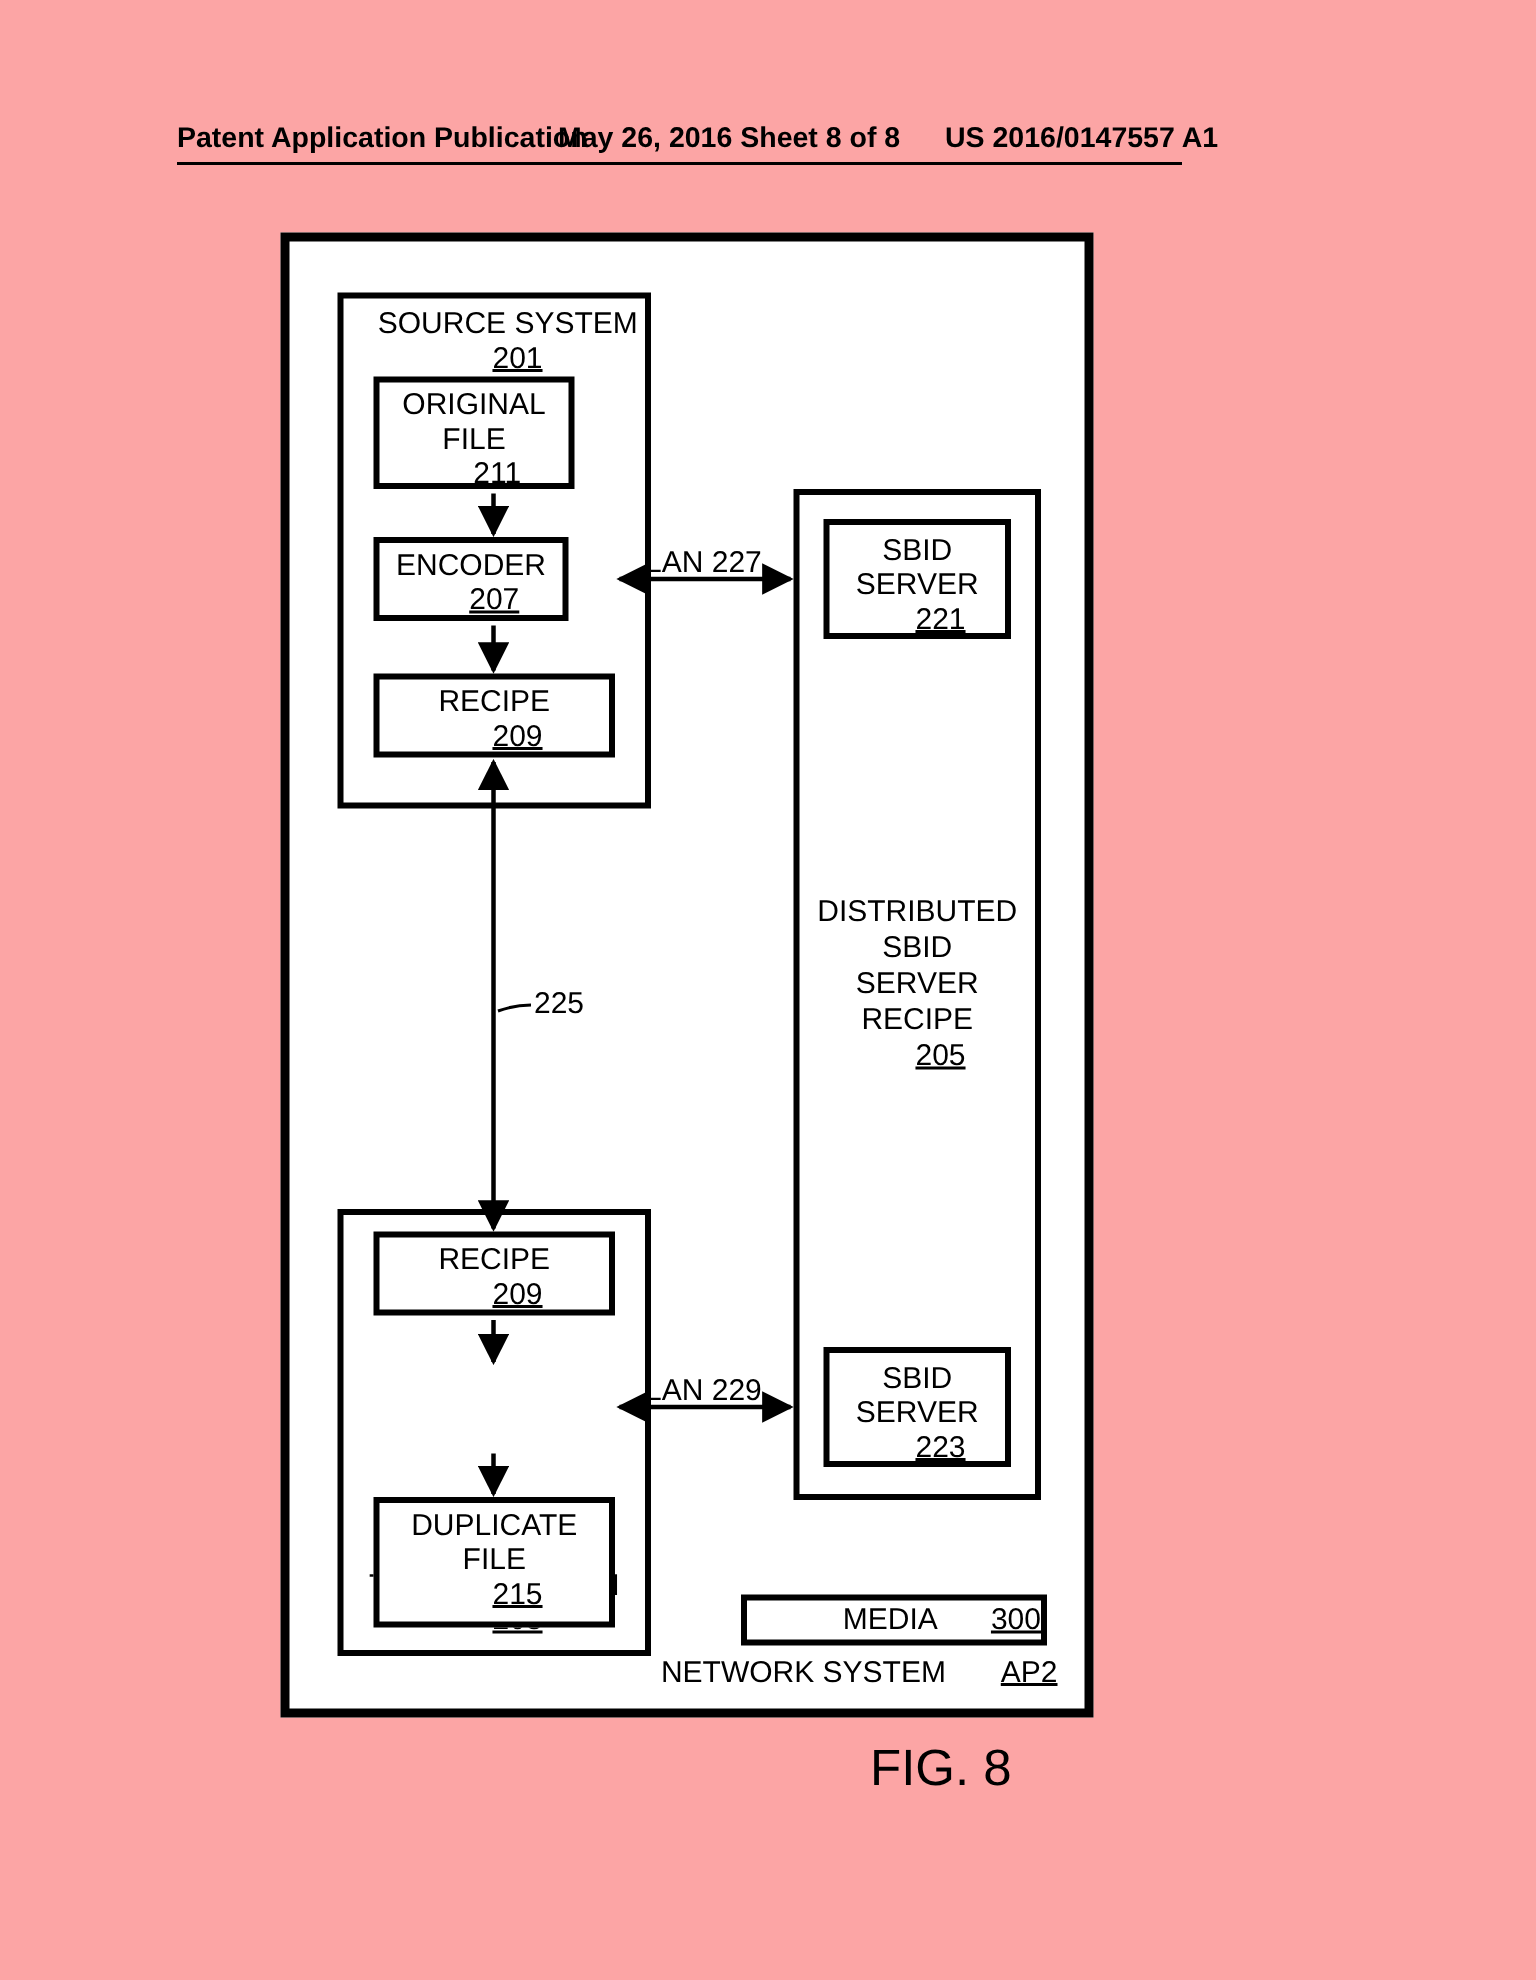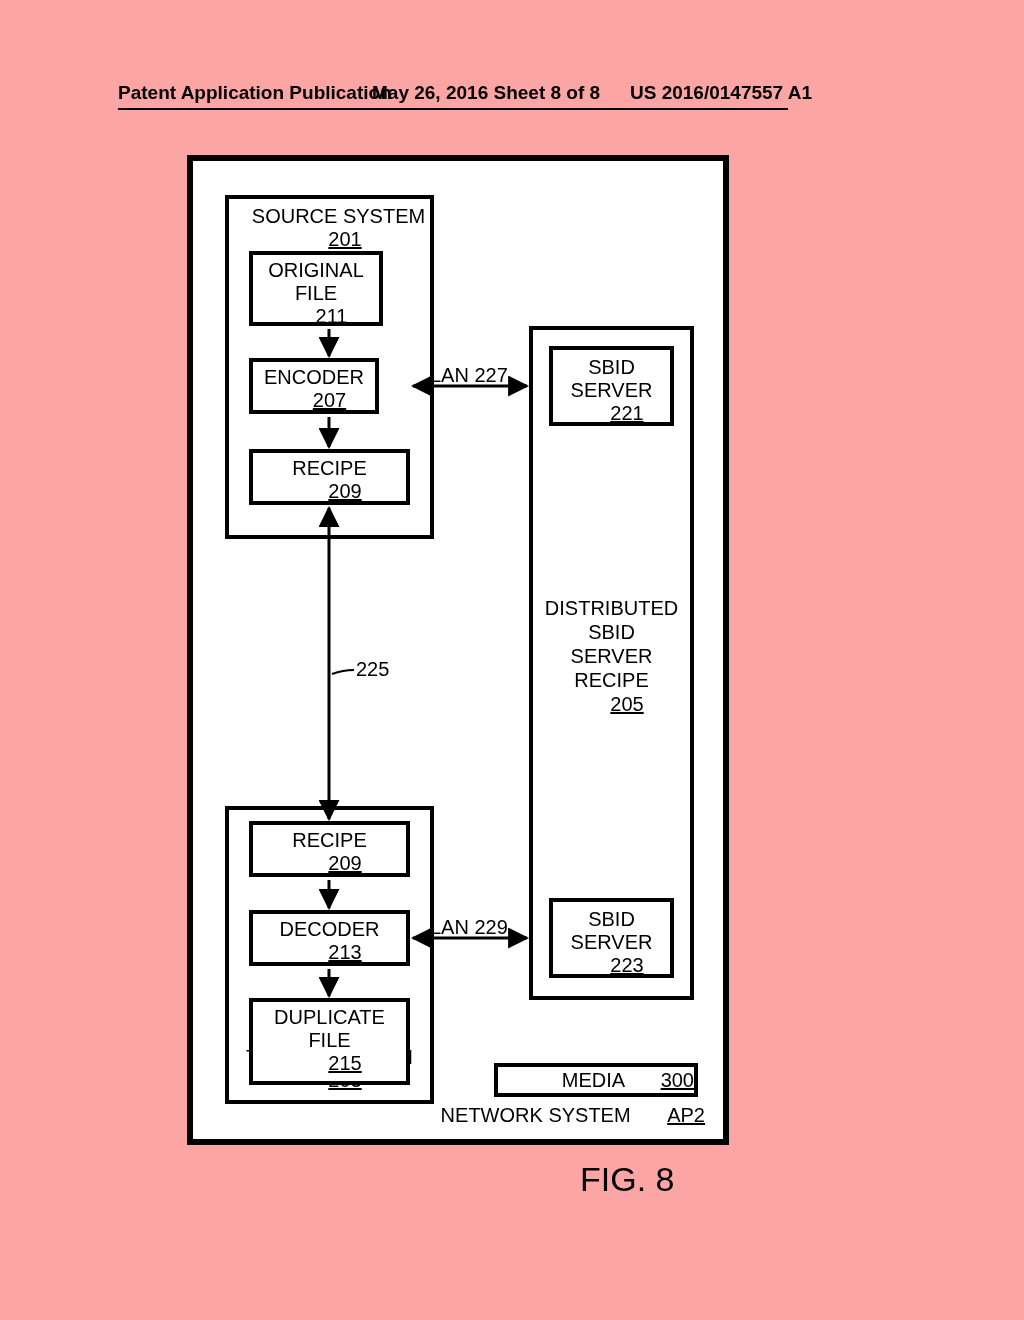--- a/index.html
+++ b/index.html
@@ -124,24 +124,20 @@
       <div class="lbl">TARGET SYSTEM</div>
       <div class="ref">203</div>
     </div>
   </div>
 
   <div class="box" style="left:249px; top:821px; width:161px; height:56px;">
     <div class="lbl" style="margin-top:4px;">RECIPE</div>
     <div class="ref">209</div>
   </div>
 
-  <div class="box" style="left:249px; top:910px; width:161px; height:56px;">
-    <div class="lbl" style="margin-top:4px;">DECODER</div>
-    <div class="ref">213</div>
-  </div>
 
   <div class="box" style="left:249px; top:998px; width:161px; height:87px;">
     <div class="lbl" style="margin-top:4px;"><span>DUPLICATE</span><br><span>FILE</span></div>
     <div class="ref">215</div>
   </div>
 
   <div class="box" style="left:529px; top:326px; width:165px; height:674px;"></div>
 
   <div class="free multiline" style="left:536px; top:596px; width:151px;">
     <div>DISTRIBUTED</div>

